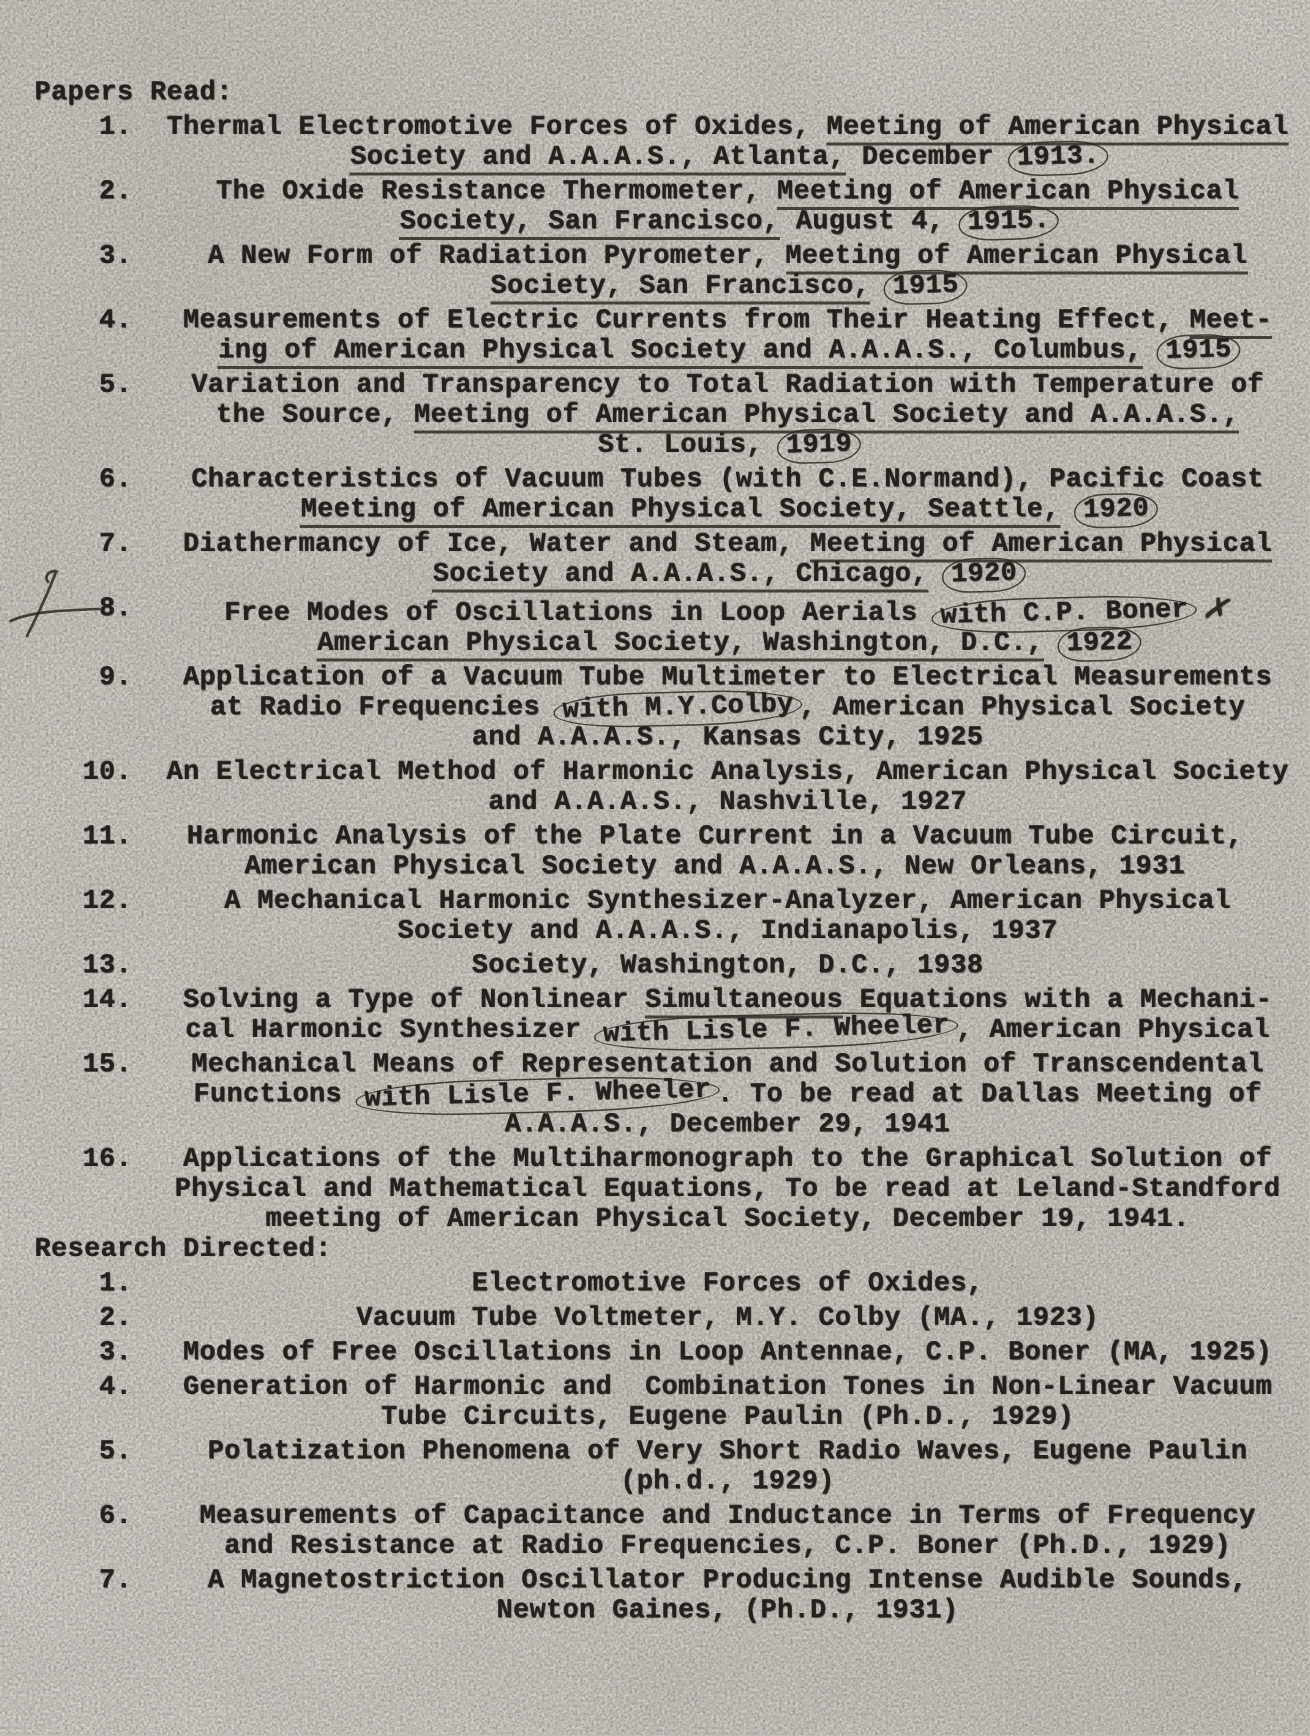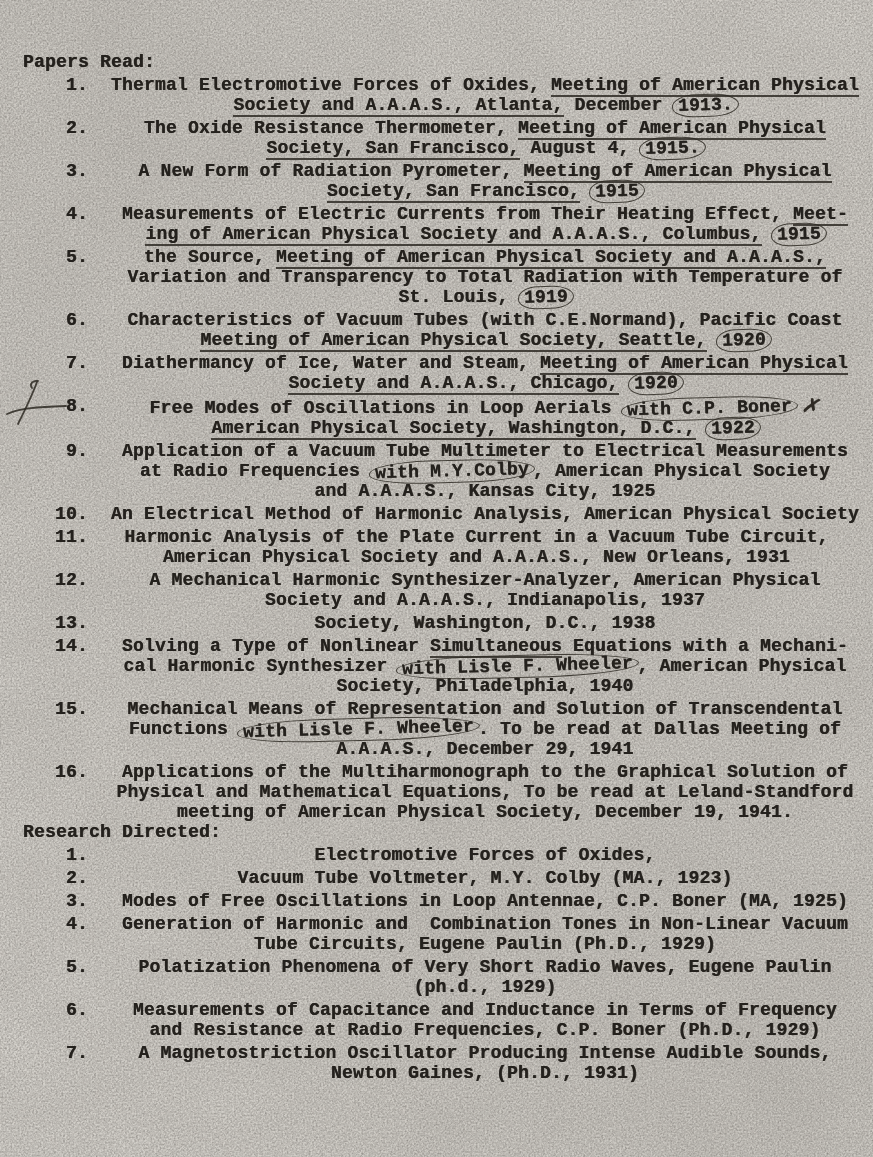--- a/index.html
+++ b/index.html
@@ -105,22 +105,22 @@
       <div class="item">
         <div class="num">4.</div>
         <div class="lines">
           <div class="line"><span class="seg-p">Measurements of Electric Currents from Their Heating Effect, </span><span class="seg-u">Meet-</span></div>
           <div class="line"><span class="seg-u">ing of American Physical Society and A.A.A.S., Columbus,</span><span class="seg-p"> </span><span class="seg-c">1915</span></div>
         </div>
       </div>
       <div class="item">
         <div class="num">5.</div>
         <div class="lines">
+          <div class="line"><span class="seg-p">Variation and Transparency to Total Radiation with Temperature of</span></div>
           <div class="line"><span class="seg-p">the Source, </span><span class="seg-u">Meeting of American Physical Society and A.A.A.S.,</span></div>
-          <div class="line"><span class="seg-p">Variation and Transparency to Total Radiation with Temperature of</span></div>
           <div class="line"><span class="seg-p">St. Louis, </span><span class="seg-c">1919</span></div>
         </div>
       </div>
       <div class="item">
         <div class="num">6.</div>
         <div class="lines">
           <div class="line"><span class="seg-p">Characteristics of Vacuum Tubes (with C.E.Normand), Pacific Coast</span></div>
           <div class="line"><span class="seg-u">Meeting of American Physical Society, Seattle,</span><span class="seg-p"> </span><span class="seg-c">1920</span></div>
         </div>
       </div>
@@ -143,20 +143,21 @@
         <div class="lines">
           <div class="line"><span class="seg-p">Application of a Vacuum Tube Multimeter to Electrical Measurements</span></div>
           <div class="line"><span class="seg-p">at Radio Frequencies </span><span class="seg-c">with M.Y.Colby</span><span class="seg-p">, American Physical Society</span></div>
           <div class="line"><span class="seg-p">and A.A.A.S., Kansas City, 1925</span></div>
         </div>
       </div>
       <div class="item">
         <div class="num">10.</div>
         <div class="lines">
           <div class="line"><span class="seg-p">An Electrical Method of Harmonic Analysis, American Physical Society</span></div>
+          <div class="line"><span class="seg-p">and A.A.A.S., Nashville, 1927</span></div>
         </div>
       </div>
       <div class="item tight">
         <div class="num">11.</div>
         <div class="lines">
           <div class="line"><span class="seg-p">Harmonic Analysis of the Plate Current in a Vacuum Tube Circuit,</span></div>
           <div class="line"><span class="seg-p">American Physical Society and A.A.A.S., New Orleans, 1931</span></div>
         </div>
       </div>
       <div class="item">
@@ -170,21 +171,20 @@
         <div class="num">13.</div>
         <div class="lines">
           <div class="line"><span class="seg-p">Society, Washington, D.C., 1938</span></div>
         </div>
       </div>
       <div class="item">
         <div class="num">14.</div>
         <div class="lines">
           <div class="line"><span class="seg-p">Solving a Type of Nonlinear </span><span class="seg-u">Simultaneous</span><span class="seg-p"> Equations with a Mechani-</span></div>
           <div class="line"><span class="seg-p">cal Harmonic Synthesizer </span><span class="seg-c">with Lisle F. Wheeler</span><span class="seg-p">, American Physical</span></div>
-          <div class="line"><span class="seg-p">Society, Philadelphia, 1940</span></div>
         </div>
       </div>
       <div class="item">
         <div class="num">15.</div>
         <div class="lines">
           <div class="line"><span class="seg-p">Mechanical Means of Representation and Solution of Transcendental</span></div>
           <div class="line"><span class="seg-p">Functions </span><span class="seg-c">with Lisle F. Wheeler</span><span class="seg-p">. To be read at Dallas Meeting of</span></div>
           <div class="line"><span class="seg-p">A.A.A.S., December 29, 1941</span></div>
         </div>
       </div>

